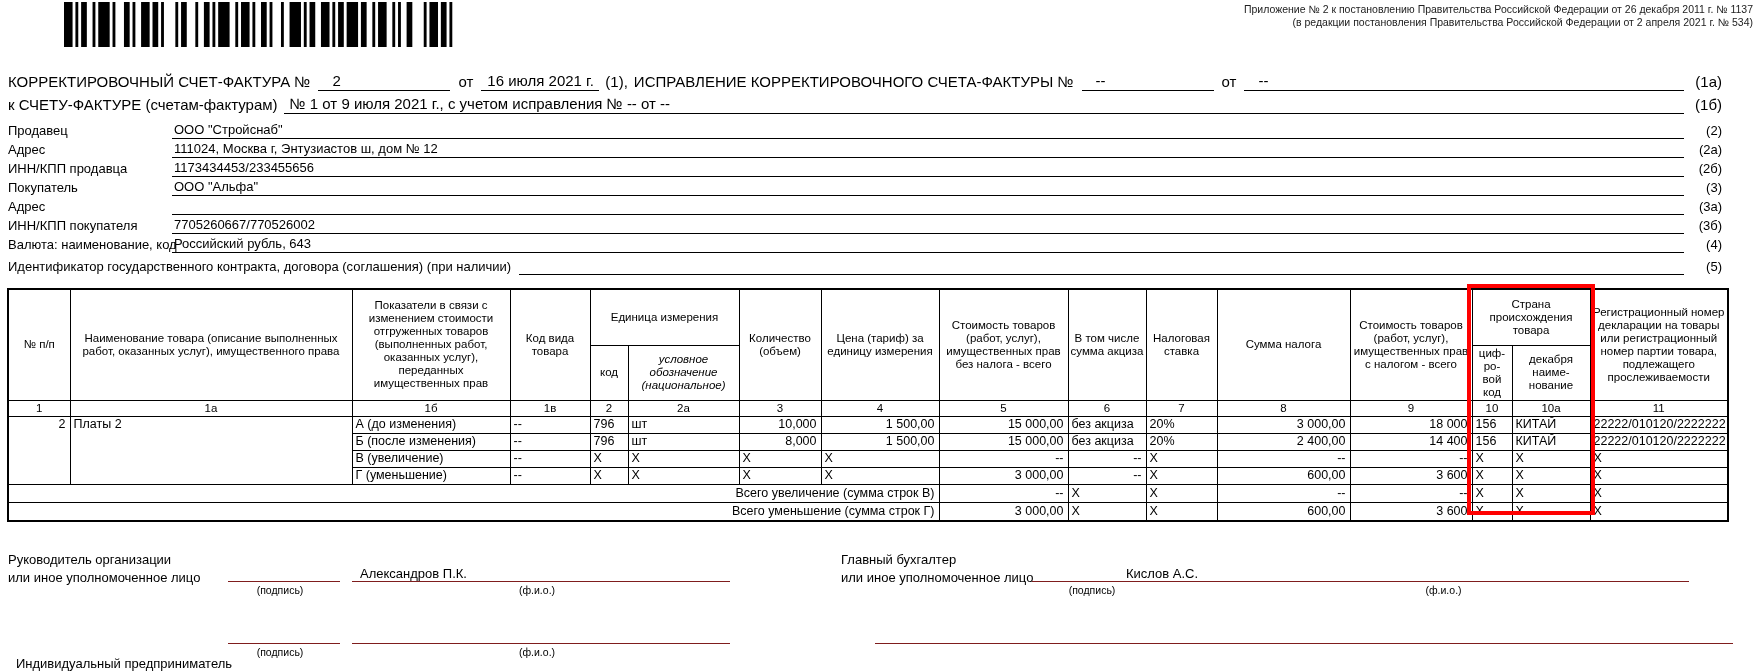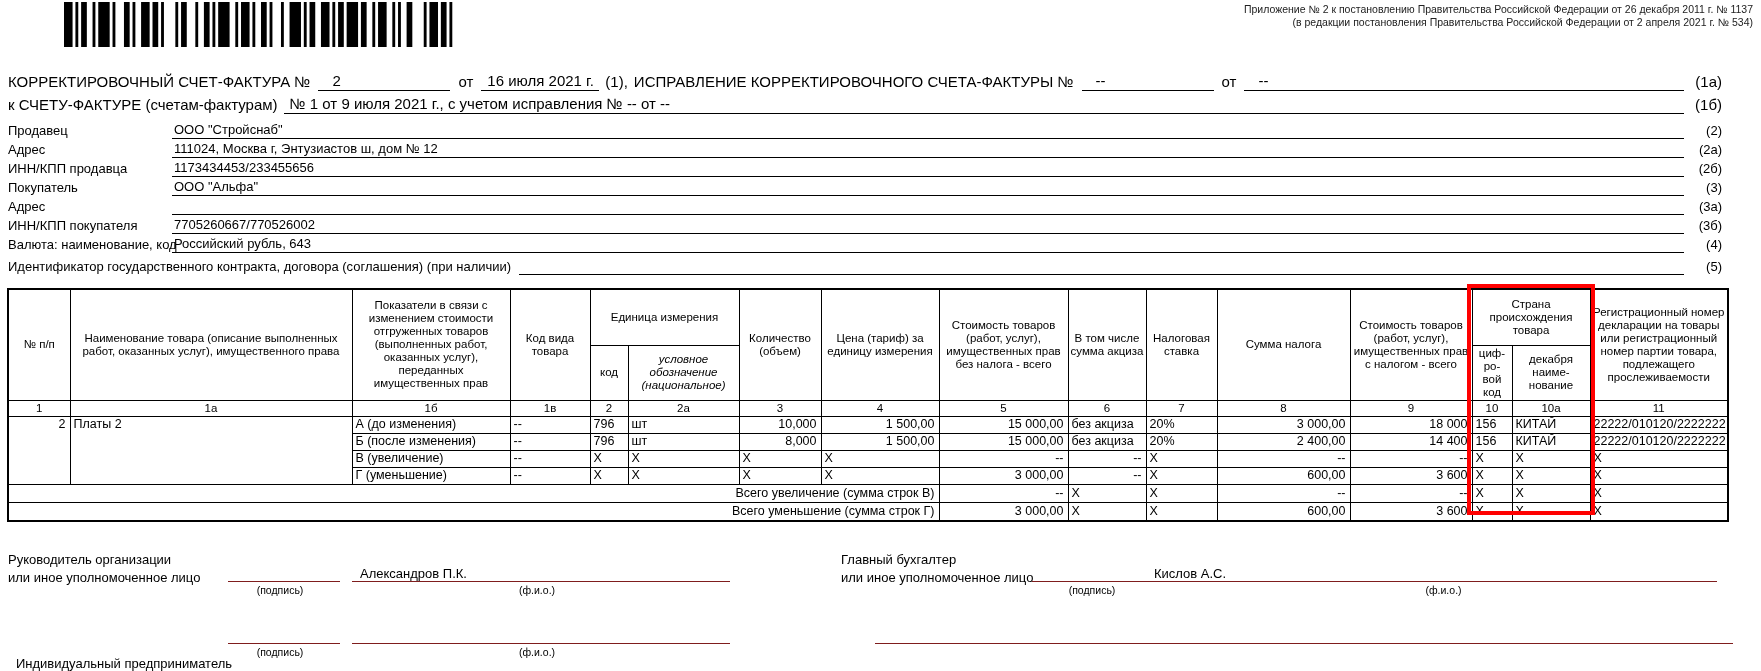--- a/index.html
+++ b/index.html
@@ -343,21 +343,21 @@
     <span>Александров П.К.</span>
   </div>
   <div class="sigcap" style="left:352px;top:584px;width:370px;">(ф.и.о.)</div>
 
   <div class="sig-label" style="left:841px;top:551px;">
     <div>Главный бухгалтер</div>
     <div>или иное уполномоченное лицо</div>
   </div>
   <div class="sigline" style="left:1032px;top:560px;width:120px;"></div>
   <div class="sigcap" style="left:1032px;top:584px;width:120px;">(подпись)</div>
-  <div class="sigline" style="left:1146px;top:560px;width:563px;">
+  <div class="sigline" style="left:1118px;top:560px;width:563px;">
     <span>Кислов А.С.</span>
   </div>
   <div class="sigcap" style="left:1162px;top:584px;width:563px;">(ф.и.о.)</div>
 
   <div class="sig-label" style="left:16px;top:613px;margin-top:42px;">
     <div>Индивидуальный предприниматель</div>
     <div>или иное уполномоченное лицо</div>
   </div>
   <div class="sigline" style="left:228px;top:622px;width:104px;"></div>
   <div class="sigcap" style="left:228px;top:646px;width:104px;">(подпись)</div>

